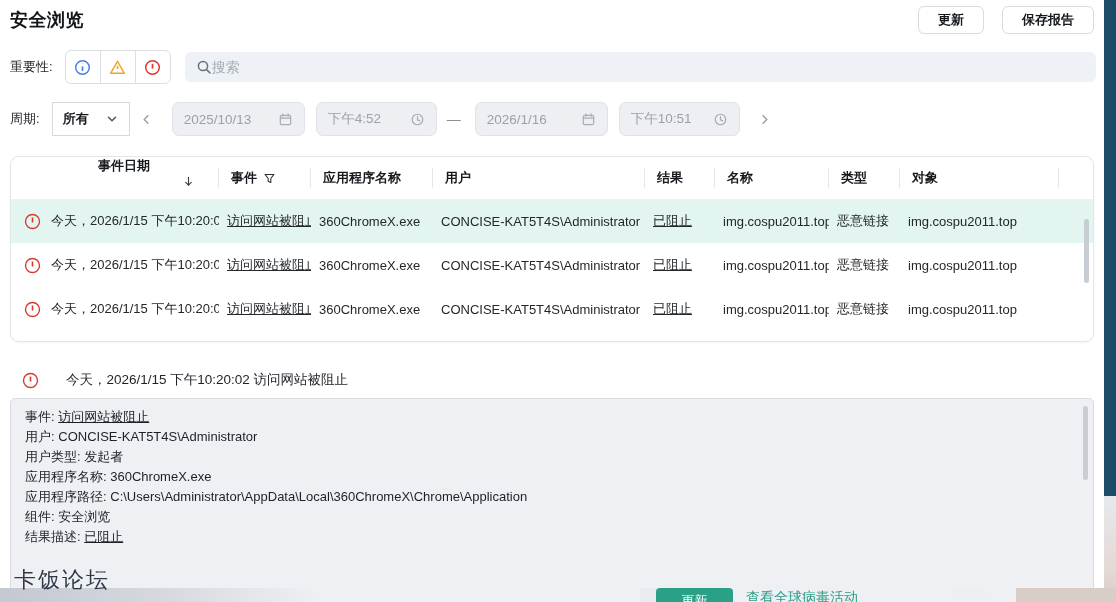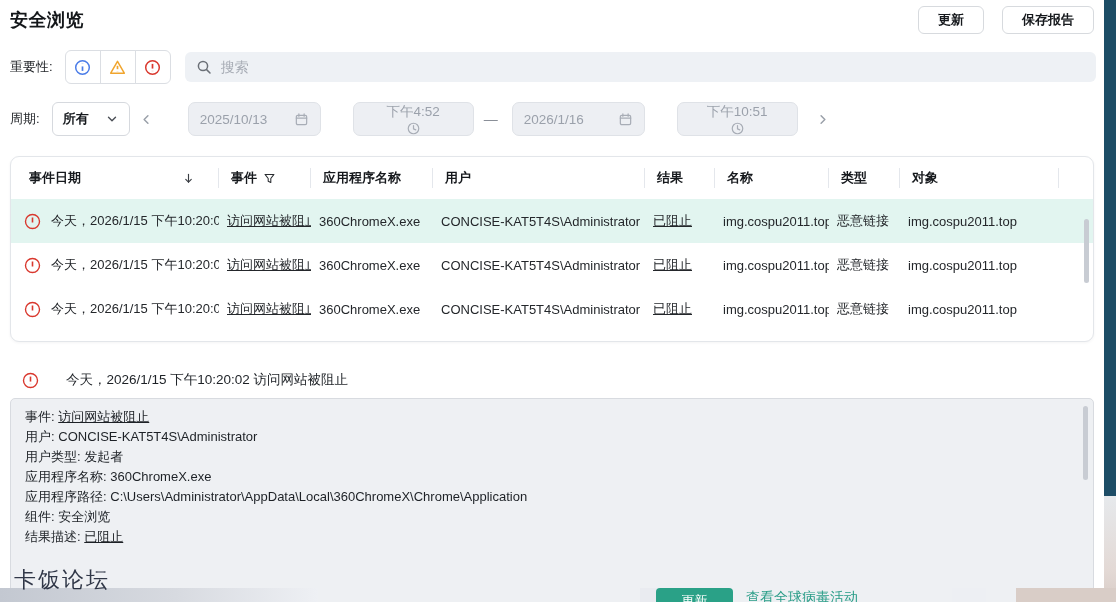--- a/index.html
+++ b/index.html
@@ -29,52 +29,52 @@
     display:flex; align-items:center; justify-content:center; cursor:pointer;
   }
   .seg .seg-btn + .seg-btn { margin-left:-1px; }
   .seg .seg-btn:first-child { border-radius:6px 0 0 6px; }
   .seg .seg-btn:last-child  { border-radius:0 6px 6px 0; }
   .searchbox {
     flex:1; margin-left:14px; height:30px; background:#eef1f5; border-radius:6px;
     display:flex; align-items:center; padding:0 11px;
   }
   .searchbox input {
-    flex:1; border:none; outline:none; background:transparent; margin-left:9px;
+    flex:1; border:none; outline:none; background:transparent; 
     font-size:14px; color:#333; font-family:inherit;
   }
   .searchbox input::placeholder { color:#a7acb5; }
   
   .row-period { position:absolute; left:10px; top:102px; right:20px; height:34px;
     display:flex; align-items:center; }
   .dropdown {
     margin-left:12px; width:78px; height:34px; background:#fff;
-    border:1px solid #d6d9de; border-radius:6px; display:flex; align-items:center;
+    border:1px solid #d6d9de; border-radius:0; display:flex; align-items:center;
     justify-content:space-between; padding:0 10px; font-size:13px; color:#16191d;
     font-weight:700; cursor:pointer;
   }
   .nav-chev { margin:0 9px; display:flex; align-items:center; cursor:pointer; }
   .pill {
     height:34px; background:#edeff3; border:1px solid #dfe2e7; border-radius:7px;
     display:flex; align-items:center; justify-content:space-between;
     padding:0 11px; font-size:13.5px; color:#9ba1ab; cursor:pointer;
   }
-  .pill.date { width:133px; margin-left:25px; }
-  .pill.time { width:121px; margin-left:32px;flex-direction:column; }
+  .pill.date { width:133px; margin-left:9px; }
+  .pill.time { width:121px; margin-left:11px; }
   .range-dash { margin:0 10px; color:#8a8f98; font-size:14px; }
   
   .table-card {
     position:absolute; left:10px; top:156px; width:1084px; height:186px;
     background:#fff; border:1px solid #e3e6ea; border-radius:9px;
     box-shadow:0 1px 3px rgba(30,40,60,.05); overflow:hidden;
   }
   .tgrid { display:grid; grid-template-columns:208px 92px 122px 212px 70px 114px 71px 159px 1fr; }
   .thead { height:42px; align-items:center; font-size:13px; font-weight:700; color:#16191d; }
   .th { position:relative; padding-left:12px; display:flex; align-items:center; height:100%; cursor:pointer; }
-  .th:first-child { padding-left:18px; }
+  .th:first-child { padding-left:18px;flex-direction:column; }
   .th:not(:last-child)::after {
     content:""; position:absolute; right:0; top:11px; width:1px; height:20px; background:#e4e7ec;
   }
   .sort-icon { margin-left:auto; margin-right:24px; display:flex; }
   .filter-icon { margin-left:6px; display:flex; }
   .trow { height:44px; align-items:center; font-size:13px; color:#24272b; cursor:pointer; }
   .trow.selected { background:#e2f5f0; }
   .td { padding-left:8px; white-space:nowrap; overflow:hidden; }
   .td.first { display:flex; align-items:center; gap:10px; padding-left:13px; }
   .u { text-decoration:underline; }

